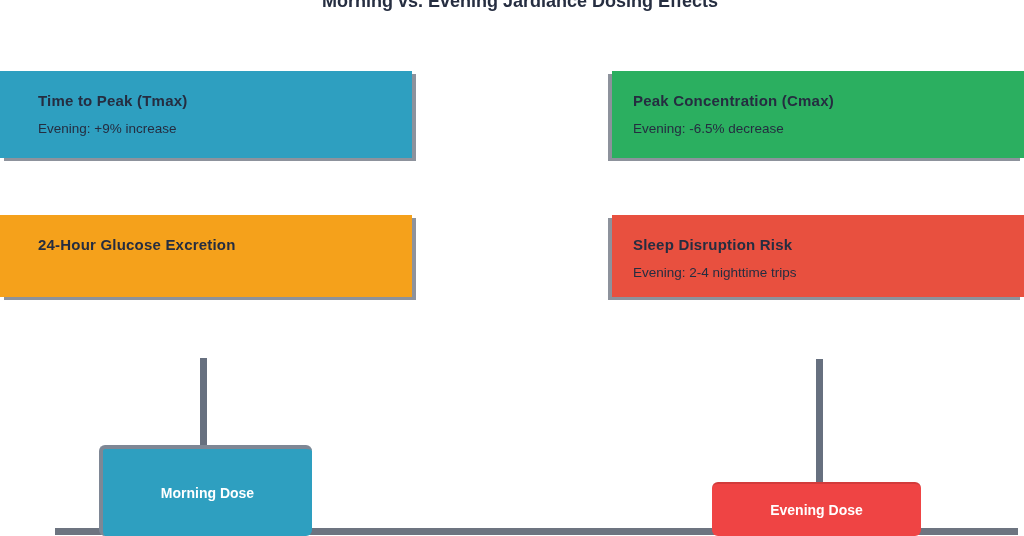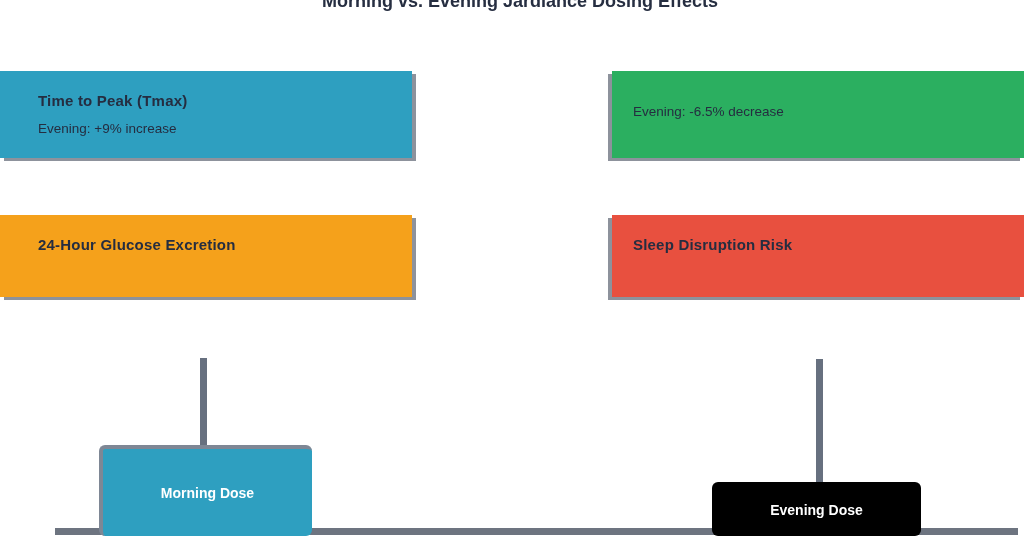--- a/index.html
+++ b/index.html
@@ -49,34 +49,36 @@
 <body>
 
 <div class="diagram-title">Morning vs. Evening Jardiance Dosing Effects</div>
 
 <div class="card left row1" style="background-color: rgb(46, 159, 192);">
   <div class="card-heading">Time to Peak (Tmax)</div>
   <div class="card-detail">Evening: +9% increase</div>
 </div>
 
 <div class="card right row1" style="background-color: rgb(43, 175, 96);">
+  <div class="card-heading">Peak Concentration (Cmax)</div>
   <div class="card-detail">Evening: -6.5% decrease</div>
 </div>
 
 <div class="card left row2" style="background-color: rgb(245, 161, 27);">
   <div class="card-heading">24-Hour Glucose Excretion</div>
 </div>
 
 <div class="card right row2" style="background-color: rgb(232, 80, 63);">
   <div class="card-heading">Sleep Disruption Risk</div>
+  <div class="card-detail">Evening: 2-4 nighttime trips</div>
 </div>
 
 <div class="vline" style="left: 200px; top: 358px; height: 92px; background-color: rgb(103, 112, 127);"></div>
 <div class="vline" style="left: 816px; top: 359px; height: 124px; background-color: rgb(103, 112, 127);"></div>
 <div class="baseline" style="background-color: rgb(109, 116, 128);"></div>
 
 <div class="node morning" style="background-color: rgb(46, 159, 192); text-align: right;">
   <span>Morning Dose</span>
 </div>
 
-<div class="node evening" style="background-color: #000000;">
+<div class="node evening" style="background-color: #ef4444;">
   <span>Evening Dose</span>
 </div>
 
 </body></html>

